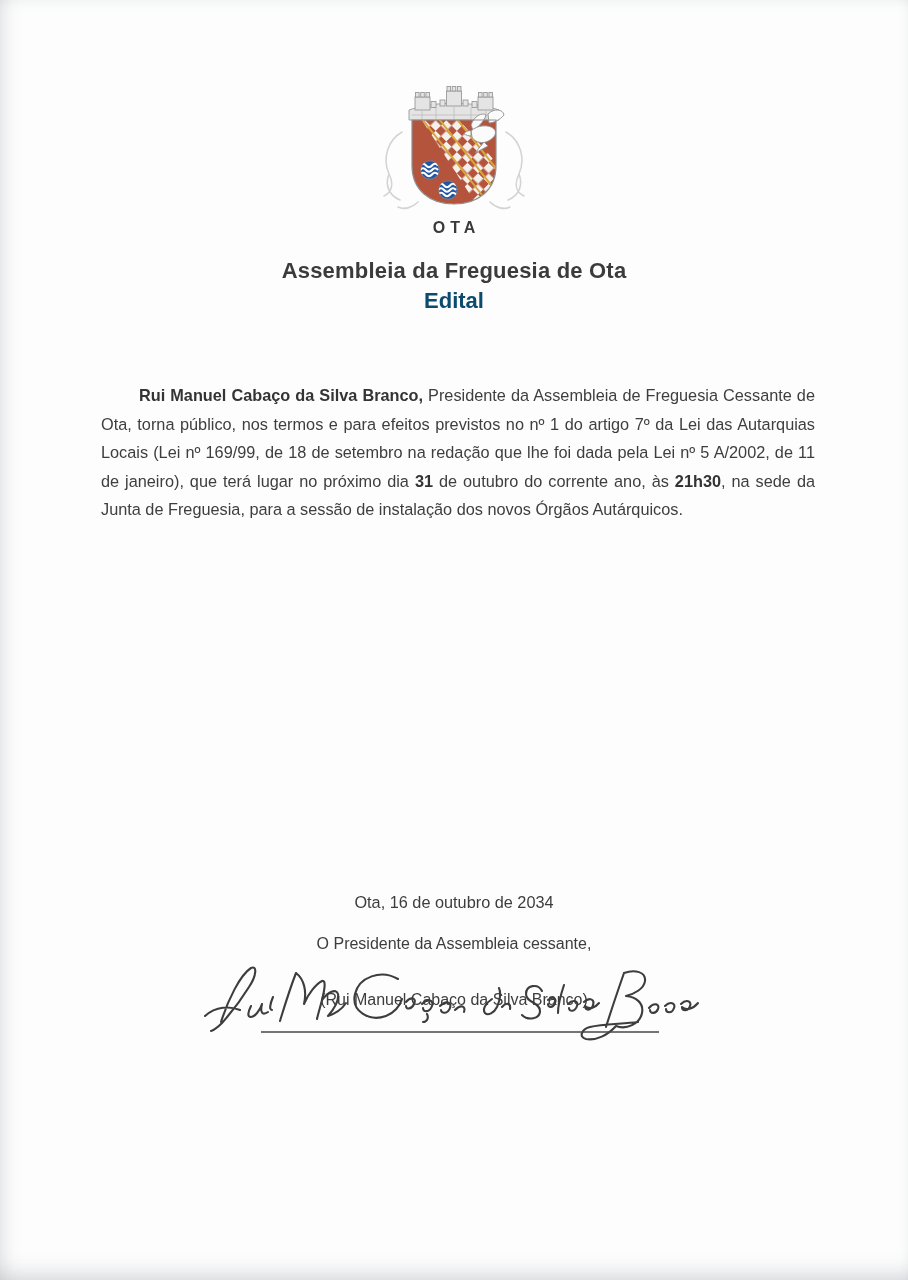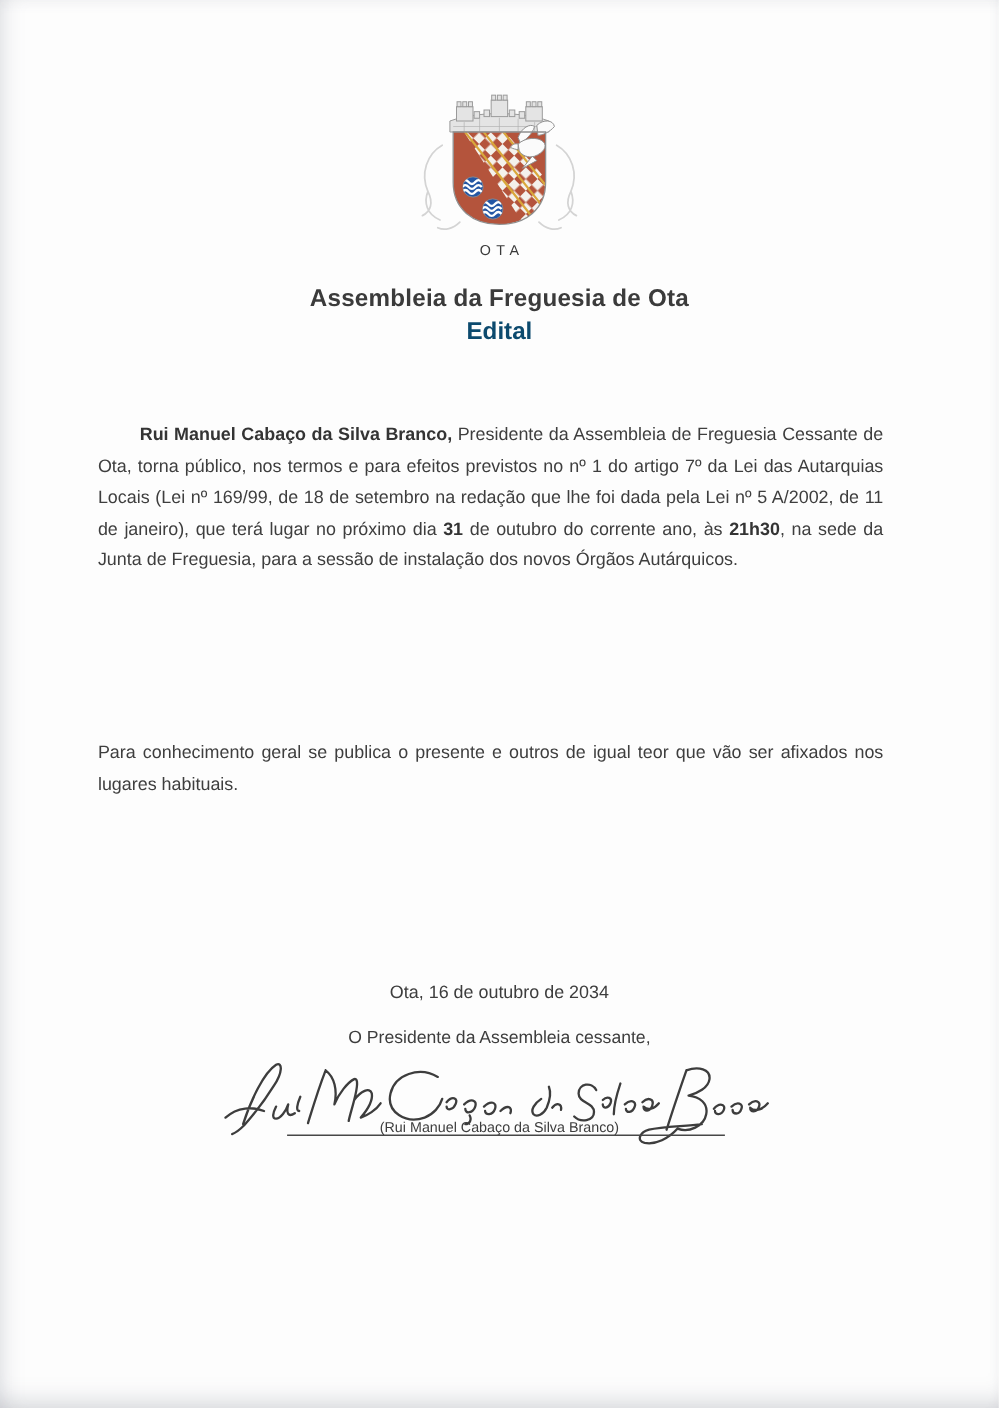--- a/index.html
+++ b/index.html
@@ -15,39 +15,39 @@
     box-shadow:
       inset 16px 0 20px -14px rgba(110,116,130,.22),
       inset -8px 0 12px -10px rgba(110,116,130,.10),
       inset 0 -20px 22px -15px rgba(110,116,130,.28),
       inset 0 12px 14px -12px rgba(110,116,130,.10);
   }
   .abs { position: absolute; }
   .center { left: 0; right: 0; text-align: center; margin: 0; }
 
   .crest { top: 78px; left: 50%; transform: translateX(-50%); width: 170px; text-align: center; }
-  .crest-label { margin-top: 1px; font-size: 13px; font-weight: 400; letter-spacing: 5px; color: #3a3a3a; text-indent: 5px; }
+  .crest-label { margin-top: 1px; font-size: 16px; font-weight: 700; letter-spacing: 5px; color: #3a3a3a; text-indent: 5px; }
 
   .title    { top: 258px; font-size: 22px; font-weight: 700; color: #3b3b3b; letter-spacing: .2px; }
   .subtitle { top: 288px; font-size: 22px; font-weight: 700; color: #0c4a6e; }
 
   .body-text {
-    left: 89px; width: 714px; margin: 0;
+    left: 101px; width: 714px; margin: 0;
     font-size: 16.3px; line-height: 28.6px;
     text-align: justify; color: #3e3e3e;
   }
   .p1 { top: 381px; text-indent: 38px; }
   .p2 { top: 670px; }
   .body-text b { font-weight: 700; color: #343434; }
 
   .date-line    { top: 893px; font-size: 16.3px; }
   .closing-line { top: 935px; font-size: 16px; }
 
   .signature { top: 956px; left: 50%; transform: translateX(-50%); width: 522px; height: 96px; }
-  .sig-name  { top: 1017px; font-size: 13px; }
+  .sig-name  { top: 991px; font-size: 16px; }
 
   .footer { top: 1181px; font-size: 10.5px; color: #4f4f4f; letter-spacing: .15px; }
 </style>
 </head>
 <body>
 
 <div class="page">
 
   <div class="abs crest">
     <svg width="160" height="136" viewBox="0 0 160 136">
@@ -133,21 +133,20 @@
       <path d="M38,42 L122,42 L122,88 C122,112 104,126 80,126 C56,126 38,112 38,88 Z" fill="none" stroke="#8f8f8f" stroke-width="1.2"></path>
     </svg>
     <div class="crest-label">OTA</div>
   </div>
 
   <h1 class="abs center title">Assembleia da Freguesia de Ota</h1>
   <h2 class="abs center subtitle">Edital</h2>
 
   <p class="abs body-text p1"><b>Rui Manuel Cabaço da Silva Branco,</b><span> Presidente da Assembleia de Freguesia Cessante de Ota, torna público, nos termos e para efeitos previstos no nº 1 do artigo 7º da Lei das Autarquias Locais (Lei nº 169/99, de 18 de setembro na redação que lhe foi dada pela Lei nº 5 A/2002, de 11 de janeiro), que terá lugar no próximo dia </span><b>31</b><span> de outubro do corrente ano, às </span><b>21h30</b><span>, na sede da Junta de Freguesia, para a sessão de instalação dos novos Órgãos Autárquicos.</span></p>
 
-  <p class="abs body-text p2">Para conhecimento geral se publica o presente e outros de igual teor que vão ser afixados nos lugares habituais.</p>
 
   <div class="abs center date-line">Ota, 16 de outubro de 2034</div>
   <div class="abs center closing-line">O Presidente da Assembleia cessante,</div>
 
   <div class="abs signature">
     <svg width="522" height="96" viewBox="0 0 522 96">
       <g fill="none" stroke="#2d2d2d" stroke-width="2.1" stroke-linecap="round" stroke-linejoin="round" opacity="0.92">
         <path d="M28,66 C35,44 47,19 58,12 C64,9 64,19 56,31 C48,44 37,58 29,67 C25,71 21,74 18,75 M12,60 C23,50 37,50 47,54 M58,50 C55,56 54,61 58,61 C62,61 67,54 69,48 C67,56 69,60 75,56 M80,41 C77,48 76,54 79,54"></path>
         <path d="M103,17 C96,35 91,52 87,65 M103,17 C111,23 114,35 111,48 C115,38 123,28 129,25 C133,24 132,32 129,44 C127,52 125,58 124,63 M129,44 C135,36 143,32 145,38 C146,44 141,53 135,60 C141,58 149,53 153,47"></path>
         <path d="M205,23 C188,13 166,21 162,38 C158,55 176,66 193,60 C201,57 207,50 209,43 M213,46 C218,40 224,42 221,48 C219,53 213,54 213,50 M229,48 C235,42 241,44 239,50 C237,56 230,57 230,52 M247,50 C253,44 259,46 257,52 C255,58 248,58 248,54 M262,54 C268,48 273,50 271,56 M234,58 C236,62 234,66 230,66"></path>

